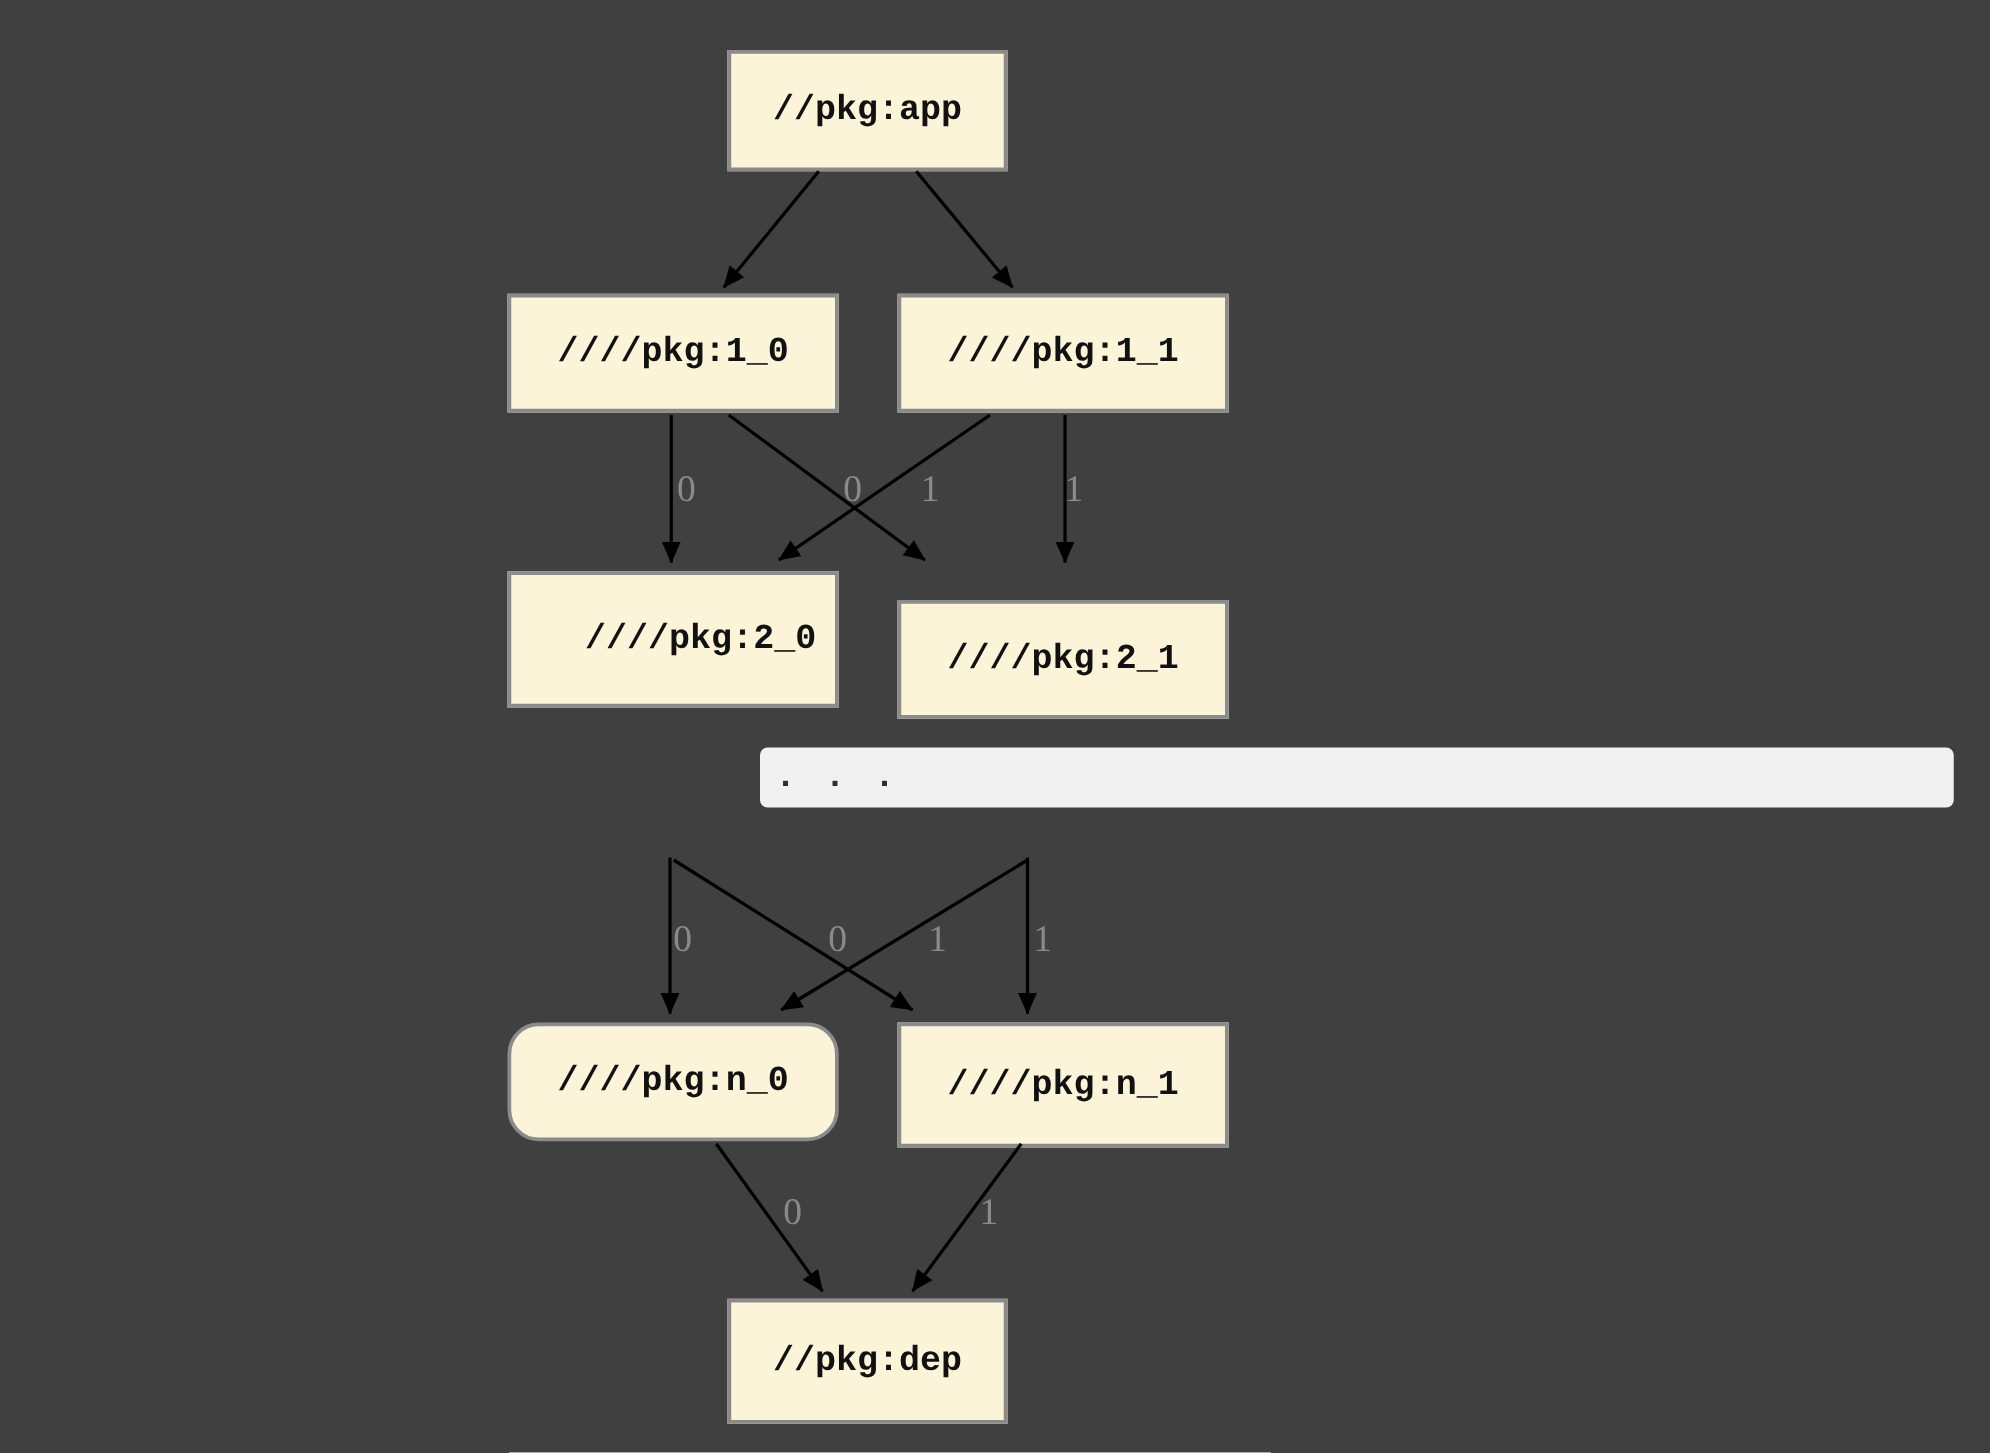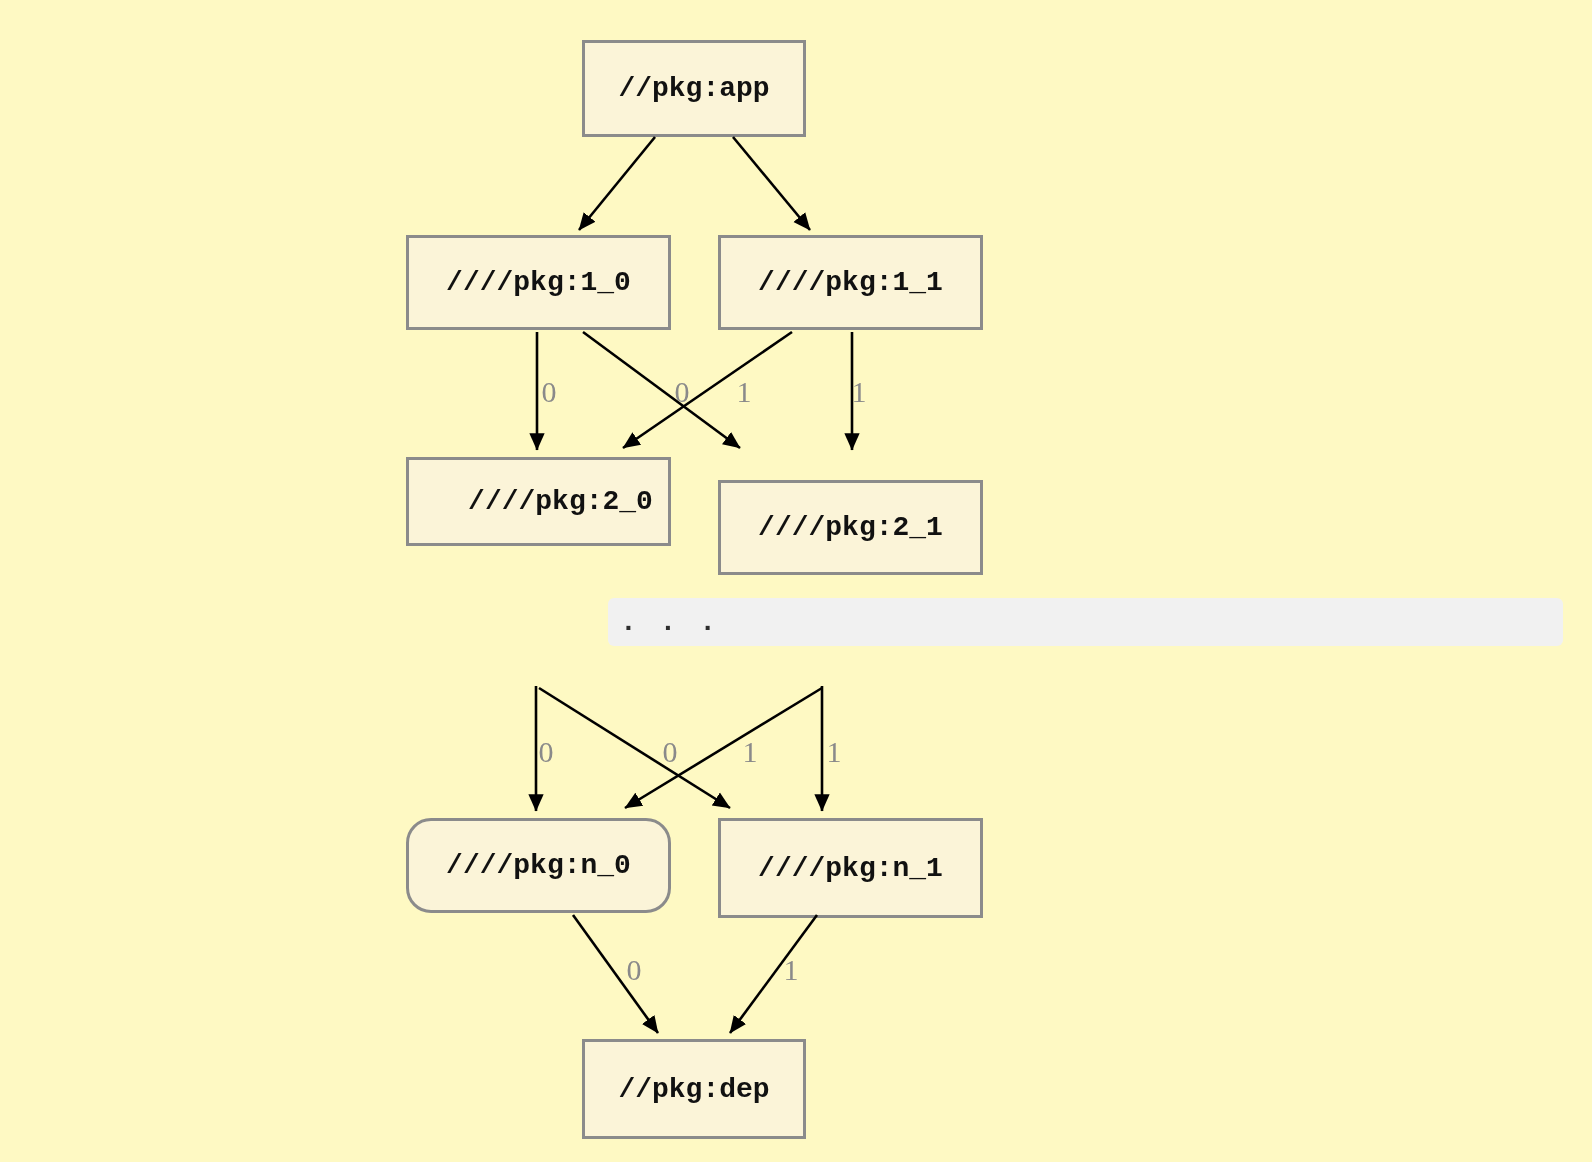--- a/index.html
+++ b/index.html
@@ -4,21 +4,21 @@
 <style>
   html, body {
     margin: 0;
     padding: 0;
     background: #ffffff;
   }
   .canvas {
     position: relative;
     width: 1592px;
     height: 1162px;
-    background: #fef9c3;
+    background: #404040;
     overflow: hidden;
     font-family: "Liberation Mono", monospace;
   }
   .edges-layer {
     position: absolute;
     left: 0; top: 0;
     width: 1592px; height: 1162px;
     pointer-events: none;
     z-index: 3;
   }
@@ -34,21 +34,21 @@
     font-weight: bold;
     font-size: 28px;
     color: #111111;
     letter-spacing: 0px;
     z-index: 2;
     white-space: nowrap;
   }
   .node-app  { left: 582px; top: 40px;   width: 224px; height: 97px; }
   .node-1_0  { left: 406px; top: 235px;  width: 265px; height: 95px; }
   .node-1_1  { left: 718px; top: 235px;  width: 265px; height: 95px; }
-  .node-2_0  { left: 406px; top: 457px;  width: 265px; height: 89px; padding-left: 44px; }
+  .node-2_0  { left: 406px; top: 457px;  width: 265px; height: 109px; padding-left: 44px; }
   .node-2_1  { left: 718px; top: 480px;  width: 265px; height: 95px; }
   .node-n_0  { left: 406px; top: 818px;  width: 265px; height: 95px; border-radius: 25px; }
   .node-n_1  { left: 718px; top: 818px;  width: 265px; height: 100px; }
   .node-dep  { left: 582px; top: 1039px; width: 224px; height: 100px; }
 
   .ellipsis-band {
     position: absolute;
     left: 608px; top: 598px;
     width: 955px; height: 48px;
     background: #f1f1f1;

